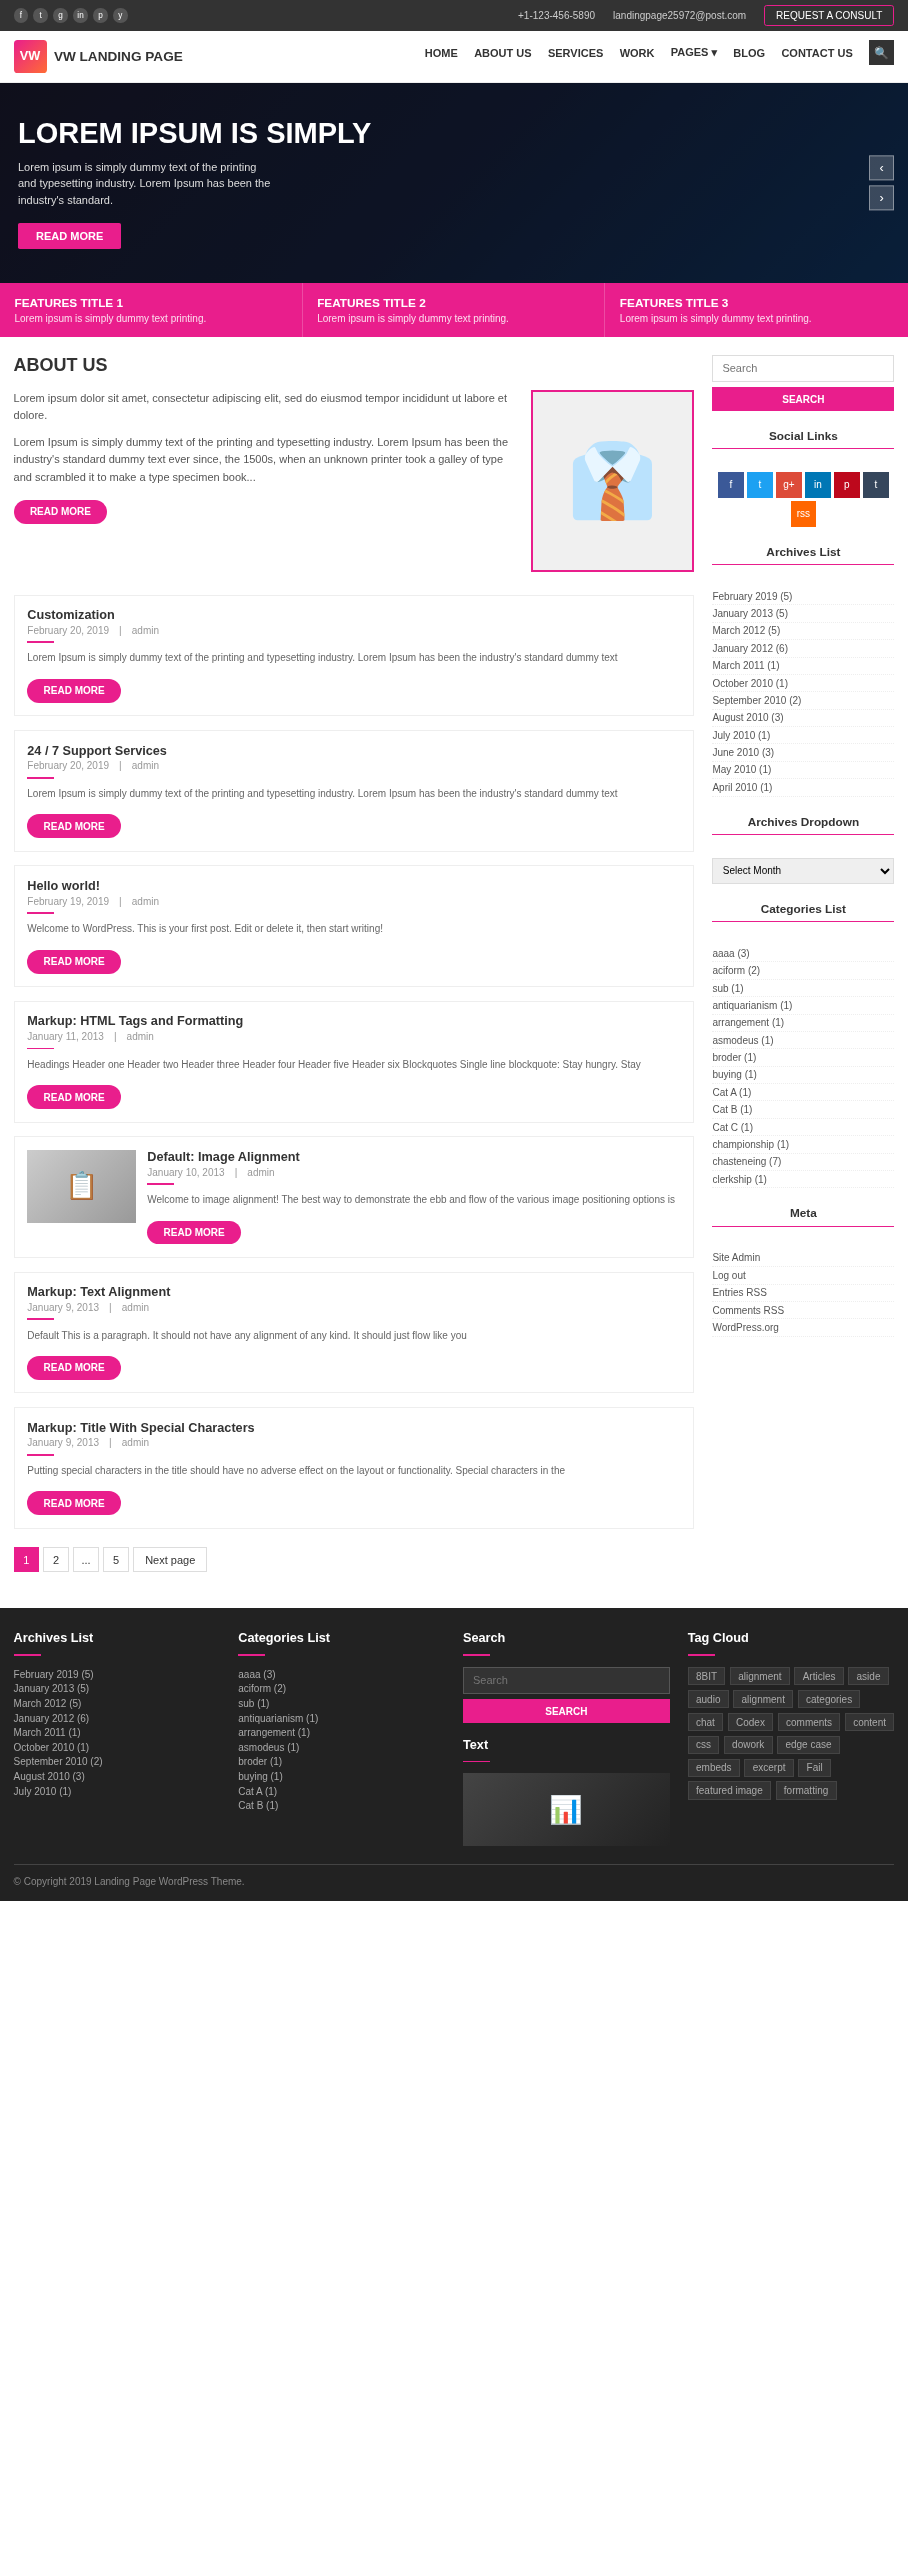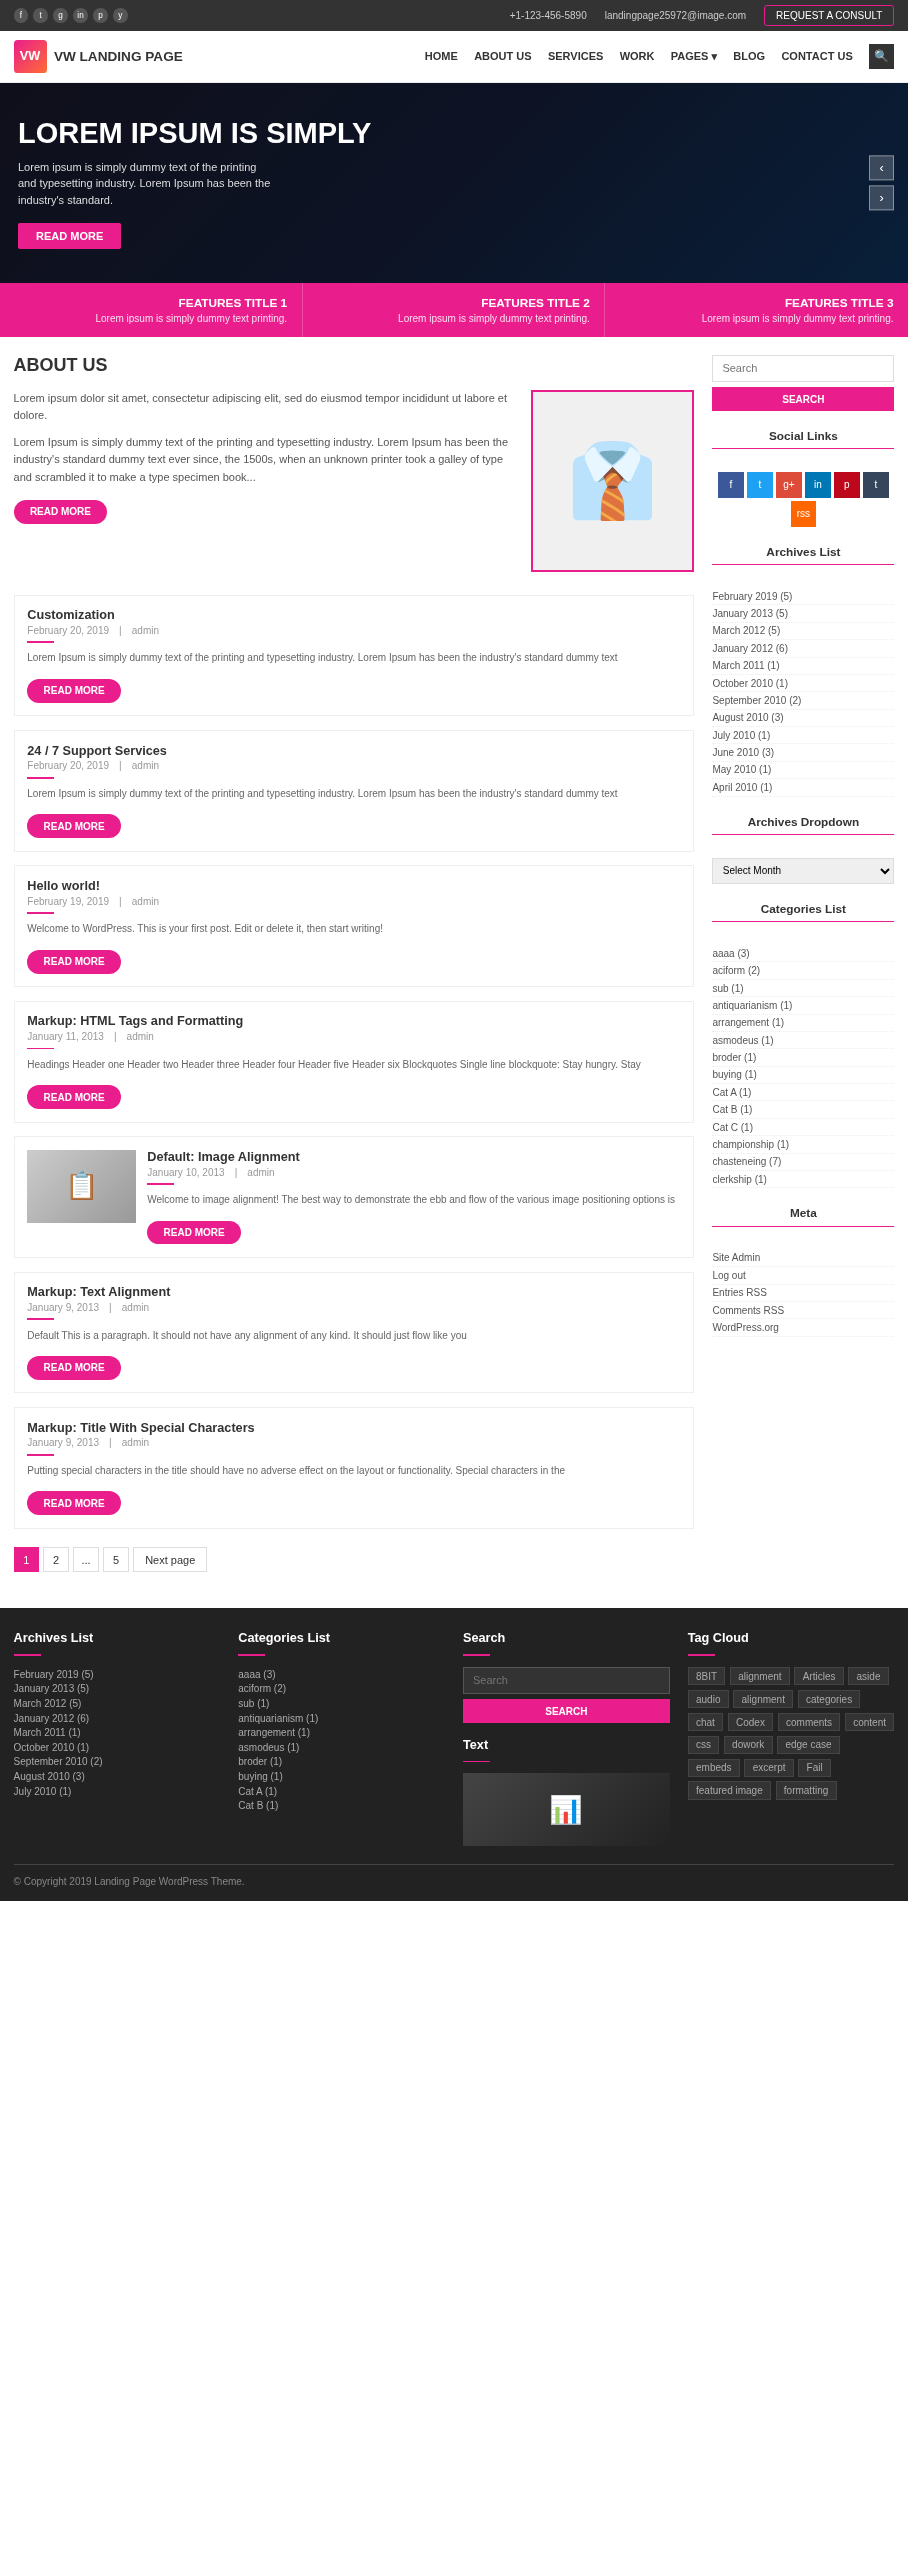--- a/index.html
+++ b/index.html
@@ -8,40 +8,40 @@
     
     .top-bar { background: #333; color: #ccc; display: flex; align-items: center; justify-content: space-between; padding: 5.4px 13.6px; font-size: 10px; }
     .top-bar-left { display: flex; gap: 7.3px; align-items: center; }
     .top-bar-social { display: flex; gap: 5.4px; }
     .social-icon-sm { width: 14.5px; height: 14.5px; background: #555; border-radius: 50%; display: inline-flex; align-items: center; justify-content: center; font-size: 8.2px; color: #fff; }
     .top-bar-contact { display: flex; gap: 18px; align-items: center; }
     .top-bar-contact span { font-size: 10px; color: #ccc; }
     .request-btn { background: transparent; border: 0.9px solid #e91e8c; color: #fff; padding: 3.6px 11px; font-size: 10px; border-radius: 2.7px; cursor: pointer; }
 
     
-    .header { display: flex; align-items: center; justify-content: space-between; padding: 9px 13.6px; background: #fff; border-bottom: 0.9px solid #eee; }
+    .header { display: flex; align-items: flex-start; justify-content: space-between; padding: 9px 13.6px; background: #fff; border-bottom: 0.9px solid #eee; }
     .logo { display: flex; align-items: center; gap: 7.3px; }
     .logo-icon { width: 33px; height: 33px; background: linear-gradient(135deg, #e91e8c, #ff6b35); border-radius: 3.6px; display: flex; align-items: center; justify-content: center; color: #fff; font-size: 12.7px; font-weight: bold; }
     .logo-text { font-size: 13.6px; font-weight: bold; color: #333; }
     .nav { display: flex; align-items: center; gap: 16.3px; }
     .nav a { text-decoration: none; color: #333; font-size: 11px; font-weight: 600; text-transform: uppercase; }
     .nav-search { width: 25.4px; height: 25.4px; background: #333; display: flex; align-items: center; justify-content: center; color: #fff; cursor: pointer; }
 
     
     .hero { position: relative; background: linear-gradient(135deg, #1a1a2e 0%, #16213e 50%, #0f3460 100%); height: 200px; overflow: hidden; display: flex; align-items: center; }
     .hero-overlay { position: absolute; inset: 0; background: rgba(0,0,0,0.4); }
     .hero-content { position: relative; z-index: 2; padding: 27px 18px; }
     .hero-title { font-size: 29px; font-weight: 900; color: #fff; text-transform: uppercase; margin-bottom: 9px; }
     .hero-subtitle { font-size: 11px; color: #ddd; margin-bottom: 14.5px; max-width: 254px; line-height: 1.5; }
     .hero-btn { background: #e91e8c; color: #fff; border: none; padding: 7.3px 18px; font-size: 11px; font-weight: bold; text-transform: uppercase; cursor: pointer; border-radius: 1.8px; }
     .hero-arrows { position: absolute; right: 13.6px; top: 50%; transform: translateY(-50%); z-index: 3; display: flex; flex-direction: column; gap: 4.5px; }
     .hero-arrow { width: 25.4px; height: 25.4px; background: rgba(255,255,255,0.2); border: 0.9px solid rgba(255,255,255,0.4); display: flex; align-items: center; justify-content: center; color: #fff; cursor: pointer; font-size: 12.7px; }
 
     
-    .features-bar { display: grid; grid-template-columns: 1fr 1fr 1fr; background: #e91e8c; text-align: right; }
+    .features-bar { display: grid; grid-template-columns: 1fr 1fr 1fr; background: #e91e8c; }
     .feature-item { padding: 12.7px 14.5px; border-right: 0.9px solid rgba(255,255,255,0.2); }
     .feature-item:last-child { border-right: none; }
     .feature-title { color: #fff; font-size: 11.8px; font-weight: bold; text-transform: uppercase; margin-bottom: 3.6px; }
     .feature-desc { color: rgba(255,255,255,0.85); font-size: 10px; }
 
     
     .main-container { display: flex; gap: 18px; padding: 18px 13.6px; }
     .main-content { flex: 1; min-width: 0; }
     .sidebar { width: 182px; flex-shrink: 0; }
 
@@ -124,21 +124,21 @@
       <span class="social-icon-sm">f</span>
       <span class="social-icon-sm">t</span>
       <span class="social-icon-sm">g</span>
       <span class="social-icon-sm">in</span>
       <span class="social-icon-sm">p</span>
       <span class="social-icon-sm">y</span>
     </div>
   </div>
   <div class="top-bar-contact">
     <span>+1-123-456-5890</span>
-    <span>landingpage25972@image.com</span>
+    <span>landingpage25972@post.com</span>
     <button class="request-btn">REQUEST A CONSULT</button>
   </div>
 </div>
 
 <div class="header">
   <div class="logo">
     <div class="logo-icon">VW</div>
     <span class="logo-text">VW LANDING PAGE</span>
   </div>
   <nav class="nav">

